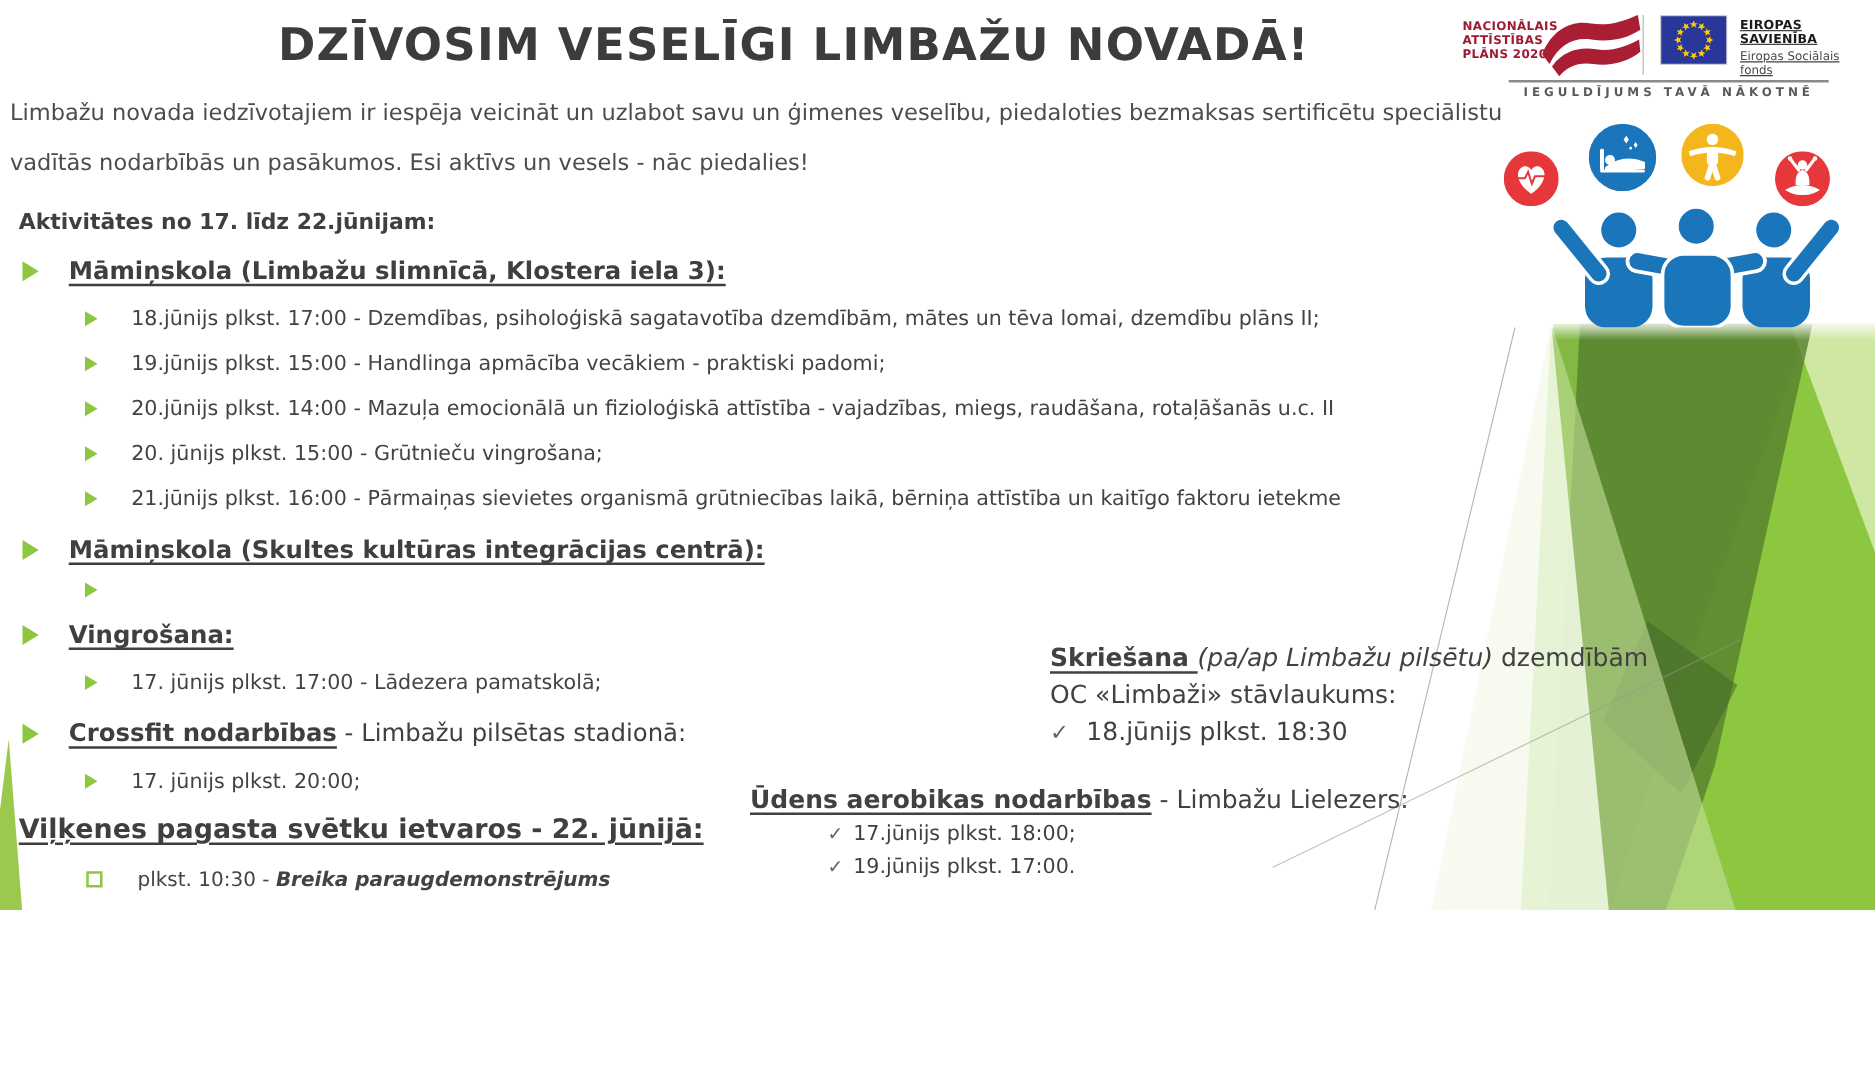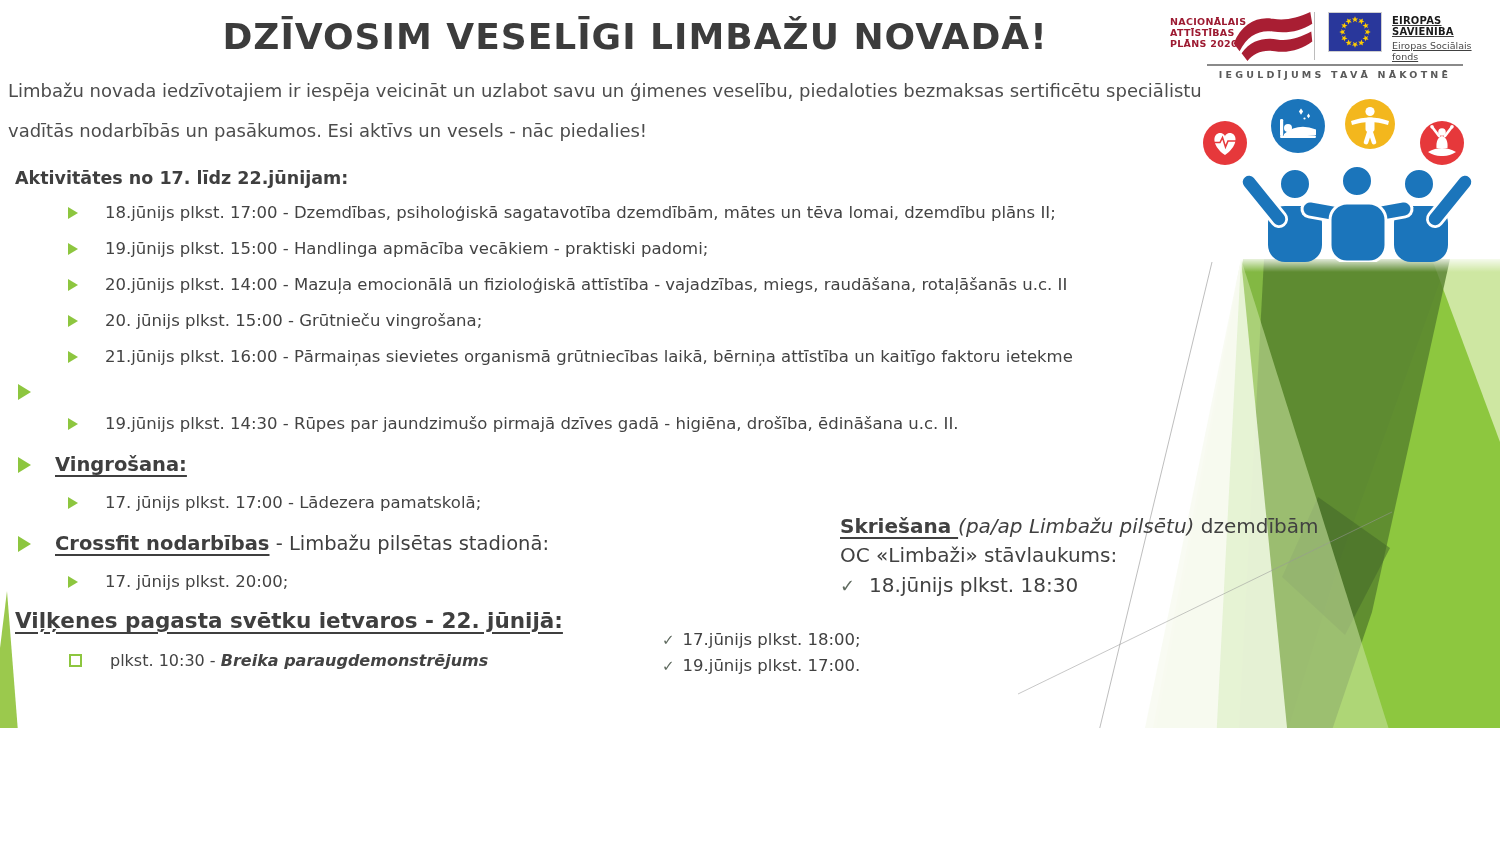--- a/index.html
+++ b/index.html
@@ -90,20 +90,24 @@
   <div class="content">
     <div class="title">DZĪVOSIM VESELĪGI LIMBAŽU NOVADĀ!</div>
 
     <div class="intro">
       <div>Limbažu novada iedzīvotajiem ir iespēja veicināt un uzlabot savu un ģimenes veselību, piedaloties bezmaksas sertificētu speciālistu</div>
       <div>vadītās nodarbībās un pasākumos. Esi aktīvs un vesels - nāc piedalies!</div>
     </div>
 
     <div class="aktiv">Aktivitātes no 17. līdz 22.jūnijam:</div>
 
+    <div class="sec">
+      <span class="tri-lg"></span>
+      <span class="txt"><span class="u">Māmiņskola (Limbažu slimnīcā, Klostera iela 3):</span></span>
+    </div>
     <div class="item first">
       <span class="tri-sm"></span>
       <span class="txt">18.jūnijs plkst. 17:00 - Dzemdības, psiholoģiskā sagatavotība dzemdībām, mātes un tēva lomai, dzemdību plāns II;</span>
     </div>
     <div class="item">
       <span class="tri-sm"></span>
       <span class="txt">19.jūnijs plkst. 15:00 - Handlinga apmācība vecākiem - praktiski padomi;</span>
     </div>
     <div class="item">
       <span class="tri-sm"></span>
@@ -113,24 +117,24 @@
       <span class="tri-sm"></span>
       <span class="txt">20. jūnijs plkst. 15:00 - Grūtnieču vingrošana;</span>
     </div>
     <div class="item">
       <span class="tri-sm"></span>
       <span class="txt">21.jūnijs plkst. 16:00 - Pārmaiņas sievietes organismā grūtniecības laikā, bērniņa attīstība un kaitīgo faktoru ietekme</span>
     </div>
 
     <div class="sec">
       <span class="tri-lg"></span>
-    </div>
-    <div class="item first">
-      <span class="tri-sm"></span>
-      <span class="txt">19.jūnijs plkst. 14:30 - Rūpes par jaundzimušo pirmajā dzīves gadā - higiēna, drošība, ēdināšana u.c. II.</span>
+      <span class="txt"><span class="u">Māmiņskola (Skultes kultūras integrācijas centrā):</span></span>
+    </div>
+    <div class="item first">
+      <span class="tri-sm"></span>
     </div>
 
     <div class="sec">
       <span class="tri-lg"></span>
       <span class="txt"><span class="u">Vingrošana:</span></span>
     </div>
     <div class="item first">
       <span class="tri-sm"></span>
       <span class="txt">17. jūnijs plkst. 17:00 - Lādezera pamatskolā;</span>
     </div>
@@ -155,20 +159,23 @@
     <div class="h">
       <span class="u">Skriešana </span><span class="it">(pa/ap Limbažu pilsētu)</span><span> dzemdībām</span>
     </div>
     <div class="h">OC «Limbaži» stāvlaukums:</div>
     <div class="chk-line">
       <span class="chk">✓</span><span>18.jūnijs plkst. 18:30</span>
     </div>
   </div>
 
   <div class="udens">
+    <div class="h">
+      <span class="u">Ūdens aerobikas nodarbības</span><span> - Limbažu Lielezers:</span>
+    </div>
     <div class="li">
       <span class="chk">✓</span><span>17.jūnijs plkst. 18:00;</span>
     </div>
     <div class="li">
       <span class="chk">✓</span><span>19.jūnijs plkst. 17:00.</span>
     </div>
   </div>
 
   <div class="logos">
     <div class="nap-text">

